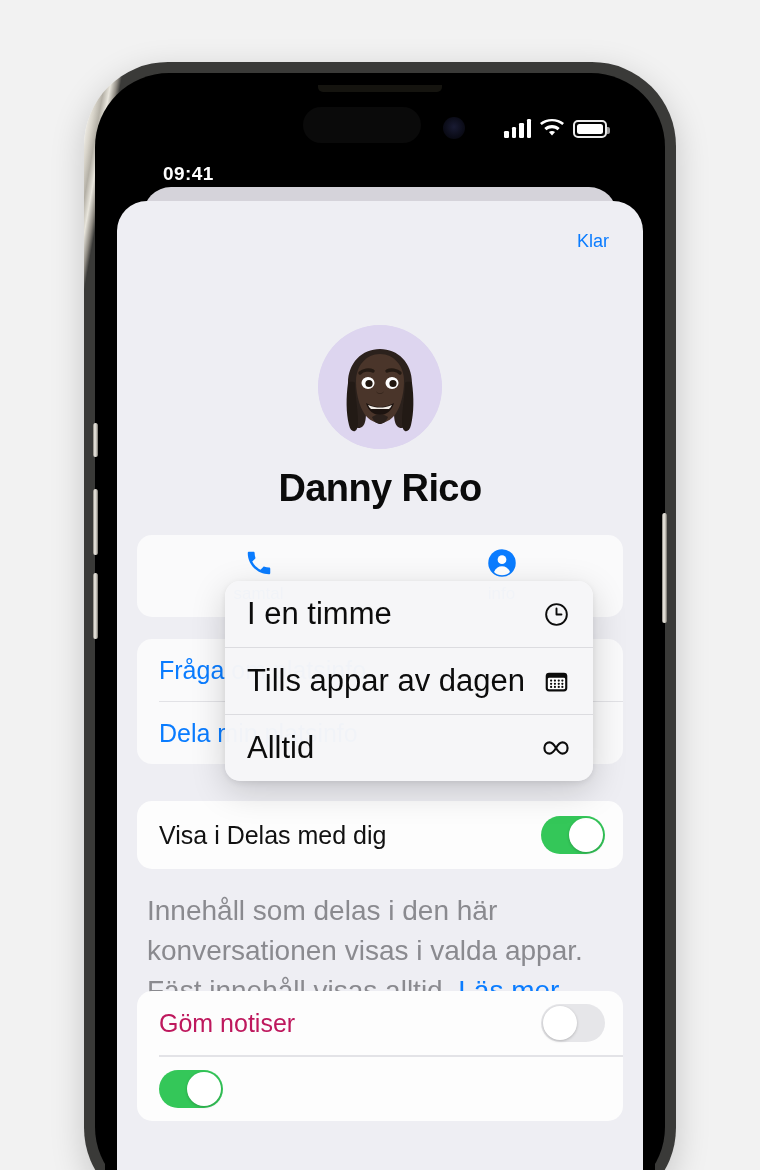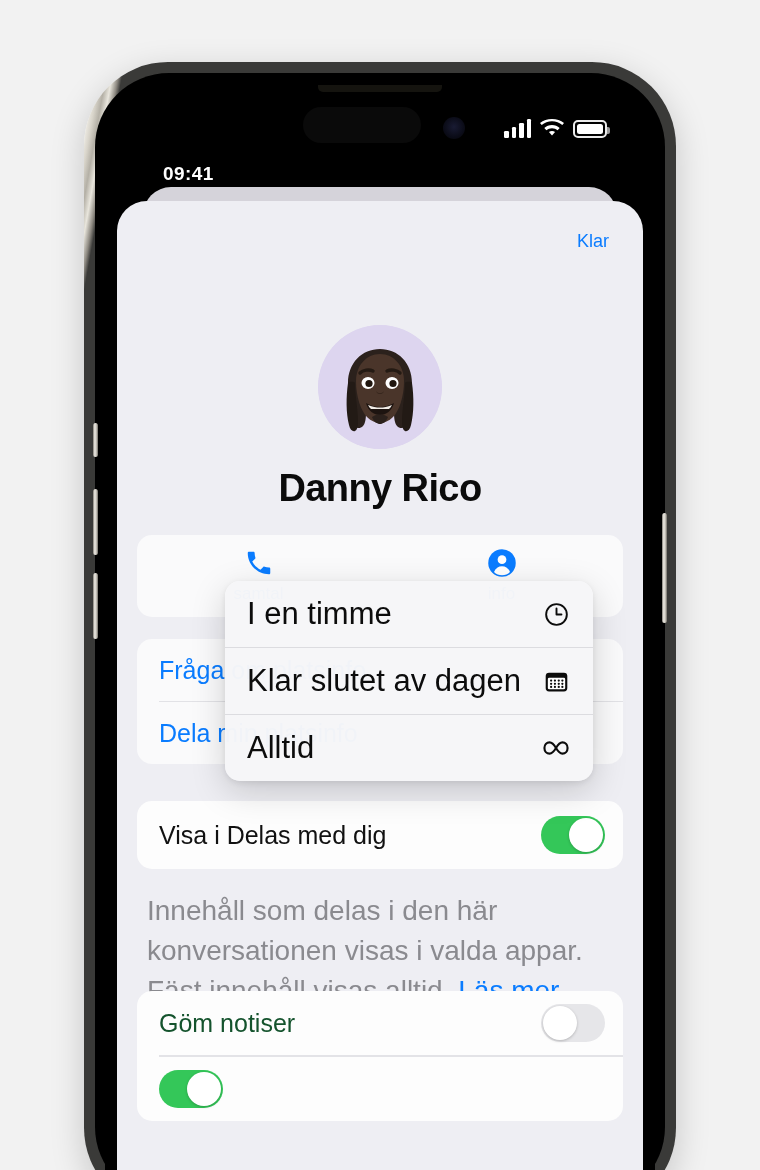--- a/index.html
+++ b/index.html
@@ -154,21 +154,21 @@
   }
   .sw-note a { color: #0a7cff; text-decoration: none; }
 
   
   .tog-card {
     position: absolute; left: 20px; right: 20px; top: 790px;
     background: #fdfdfd; border-radius: 15px; overflow: hidden;
   }
   .tog-row { height: 64px; display: flex; align-items: center;
     padding: 0 18px 0 22px; justify-content: space-between; }
-  .tog-row .lbl { font-size: 25px; color: #14532d; }
+  .tog-row .lbl { font-size: 25px; color: #be185d; }
   .tog-sep { height: 1px; background: #e3e3e7; margin-left: 22px; }
 
   
   .sw { width: 64px; height: 38px; border-radius: 19px; position: relative;
     background: #e6e6e9; flex: 0 0 auto; }
   .sw.on { background: #34c759; }
   .sw .knob { position: absolute; top: 2px; left: 2px; width: 34px; height: 34px;
     border-radius: 50%; background: #fff; box-shadow: 0 1px 3px rgba(0,0,0,.22); }
   .sw.on .knob { left: 28px; }
 
@@ -308,21 +308,21 @@
               <span class="lbl">I en timme</span>
               <span class="ctx-icon">
                 <svg width="27" height="27" viewBox="0 0 24 24" fill="none" stroke="#0c0c0c" stroke-width="1.7">
                   <circle cx="12" cy="12" r="9.2"></circle>
                   <path d="M12 6.6V12h4.4" stroke-linecap="round" stroke-linejoin="round"></path>
                 </svg>
               </span>
             </div>
             <div class="ctx-sep"></div>
             <div class="ctx-item">
-              <span class="lbl">Klar slutet av dagen</span>
+              <span class="lbl">Tills appar av dagen</span>
               <span class="ctx-icon">
                 <svg width="27" height="27" viewBox="0 0 24 24">
                   <rect x="2.4" y="4.2" width="19.2" height="16.6" rx="3" fill="#0c0c0c"></rect>
                   <rect x="4.3" y="8.6" width="15.4" height="10.3" rx="1.2" fill="#fff"></rect>
                   <g fill="#0c0c0c">
                     <circle cx="7.2" cy="11.2" r="1"></circle>
                       <circle cx="10.6" cy="11.2" r="1"></circle>
                     <circle cx="14" cy="11.2" r="1"></circle>
                       <circle cx="17.2" cy="11.2" r="1"></circle>
                     <circle cx="7.2" cy="14" r="1"></circle>

